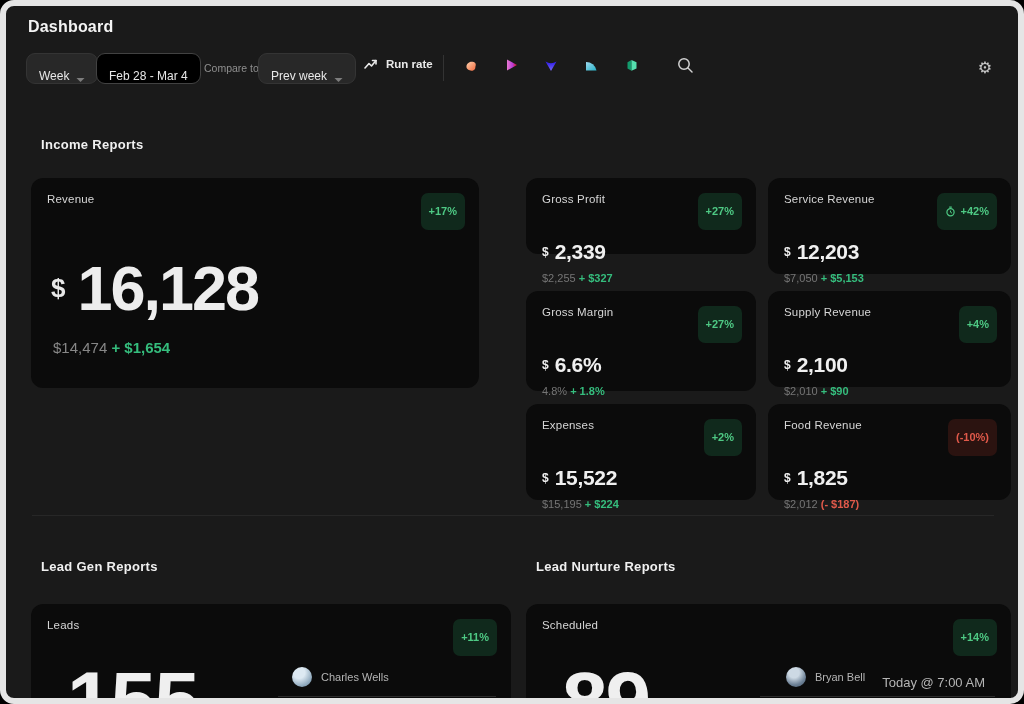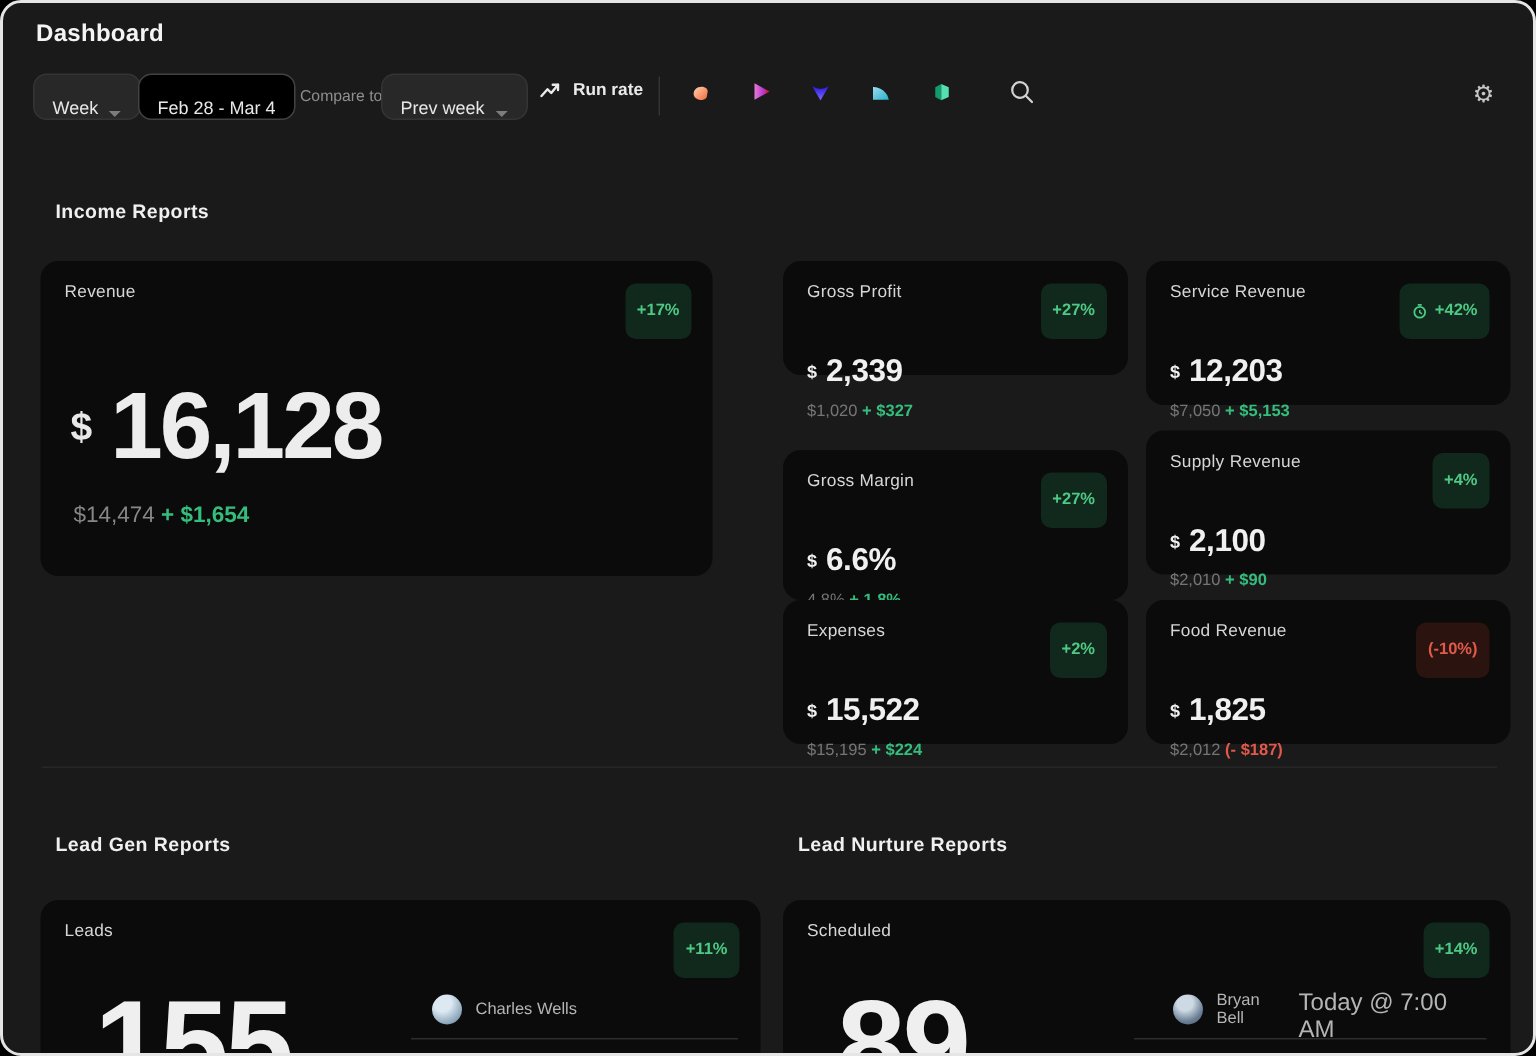--- a/index.html
+++ b/index.html
@@ -1,20 +1,20 @@
 <!DOCTYPE html>
 <html><head>
 <meta charset="utf-8">
 <style>
   html,body{margin:0;padding:0;background:#000;}
   *{box-sizing:border-box;}
   body{font-family:"Liberation Sans","DejaVu Sans",sans-serif;}
   .window{
     position:relative;width:1024px;height:704px;background:#1a1a1a;
-    border:2px solid #e5e5e5;border-radius:14px;overflow:hidden;
+    border:6px solid #e5e5e5;border-radius:14px;overflow:hidden;
   }
   .page-title{position:absolute;left:22px;top:12px;font-size:16px;font-weight:700;color:#f4f4f4;letter-spacing:.2px;}
   
   .toolbar{position:absolute;left:20px;right:20px;top:47px;height:31px;}
   .tbtn{position:absolute;top:0;height:31px;display:inline-flex;align-items:flex-end;gap:7px;
     background:#282828;border:1px solid #343434;border-radius:9px;padding:0 12px;
     color:#e8e8e8;font-size:12px;font-weight:500;cursor:pointer;}
   .tbtn.outline{background:#000000;border:1px solid #424242;}
   .chev{width:9px;height:6px;display:inline-block;}
   .compare-label{position:absolute;left:178px;top:9px;font-size:10.5px;color:#8f8f8f;}
@@ -46,26 +46,26 @@
   
   .sm-value{display:flex;align-items:center;margin:10px 0 0 16px;color:#f0f0f0;}
   .sm-cur{font-size:12px;font-weight:600;margin-right:6px;}
   .sm-num{font-size:21px;font-weight:600;letter-spacing:-.3px;}
   .sm-prev{margin:8px 0 0 16px;font-size:11px;color:#757575;}
   .sm-prev .delta{font-weight:600;}
   
   .lead-num{position:absolute;left:36px;top:56px;font-size:82px;font-weight:600;color:#efefef;
     letter-spacing:-2px;line-height:1;}
   .person-block{position:absolute;top:62px;}
-  .person-row{display:flex;align-items:center;gap:9px;padding:0 10px 0 14px;height:21px;cursor:pointer;}
+  .person-row{display:flex;align-items:center;gap:9px;padding:0 10px 0 14px;height:21px;cursor:pointer;text-align:right;}
   .avatar{width:20px;height:20px;border-radius:50%;flex:0 0 20px;}
   .avatar.a1{background:radial-gradient(circle at 35% 28%,#dde9f2 0 30%,#8fa9bd 70%,#5f7d96);}
   .avatar.a2{background:radial-gradient(circle at 40% 28%,#cdd9e4 0 28%,#6d8196 65%,#43566b);}
   .person-name{font-size:11px;color:#b5b5b5;}
-  .person-time{font-size:16px;color:#b5b5b5;margin-left:auto;margin-top:11px;}
+  .person-time{font-size:13px;color:#b5b5b5;margin-left:auto;margin-top:11px;}
   .person-divider{height:1px;background:#2d2d2d;margin-top:9px;}
 </style>
 </head>
 <body>
 
 <div class="window">
 
   <div class="page-title">Dashboard</div>
 
   <div class="toolbar">
@@ -177,21 +177,21 @@
   <div class="card" style="left:520px;top:172px;width:230px;height:76px;">
     <div class="card-head">
       <span class="card-title">Gross Profit</span>
       <span class="badge">+27%</span>
     </div>
     <div class="sm-value">
       <span class="sm-cur">$</span>
       <span class="sm-num">2,339</span>
     </div>
     <div class="sm-prev">
-      <span>$1,020</span>
+      <span>$2,255</span>
       <span class="delta">+ $327</span>
     </div>
   </div>
 
   <div class="card" style="left:762px;top:172px;width:243px;height:96px;">
     <div class="card-head">
       <span class="card-title">Service Revenue</span>
       <span class="badge">
         <svg width="11" height="11" viewBox="0 0 11 11">
           <circle cx="5.5" cy="6.2" r="3.6" fill="none" stroke="#4ec984" stroke-width="1.2"></circle>
@@ -204,21 +204,21 @@
     <div class="sm-value">
       <span class="sm-cur">$</span>
       <span class="sm-num">12,203</span>
     </div>
     <div class="sm-prev">
       <span>$7,050</span>
       <span class="delta">+ $5,153</span>
     </div>
   </div>
 
-  <div class="card" style="left:520px;top:298px;width:230px;height:100px;">
+  <div class="card" style="left:520px;top:285px;width:230px;height:100px;">
     <div class="card-head">
       <span class="card-title">Gross Margin</span>
       <span class="badge">+27%</span>
     </div>
     <div class="sm-value">
       <span class="sm-cur">$</span>
       <span class="sm-num">6.6%</span>
     </div>
     <div class="sm-prev">
       <span>4.8%</span>

